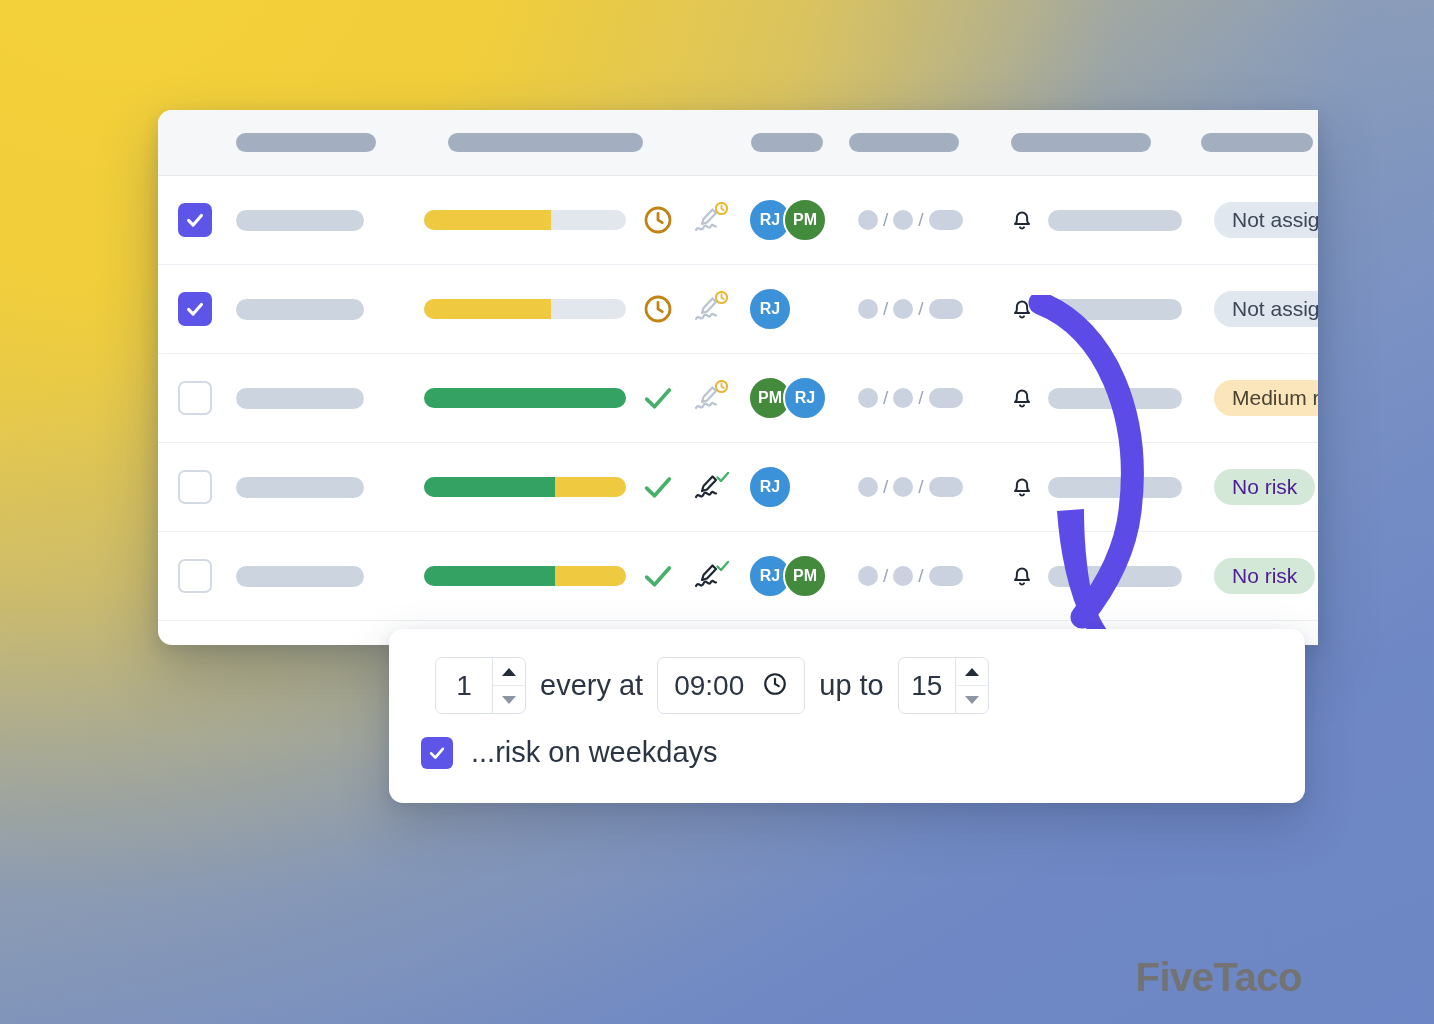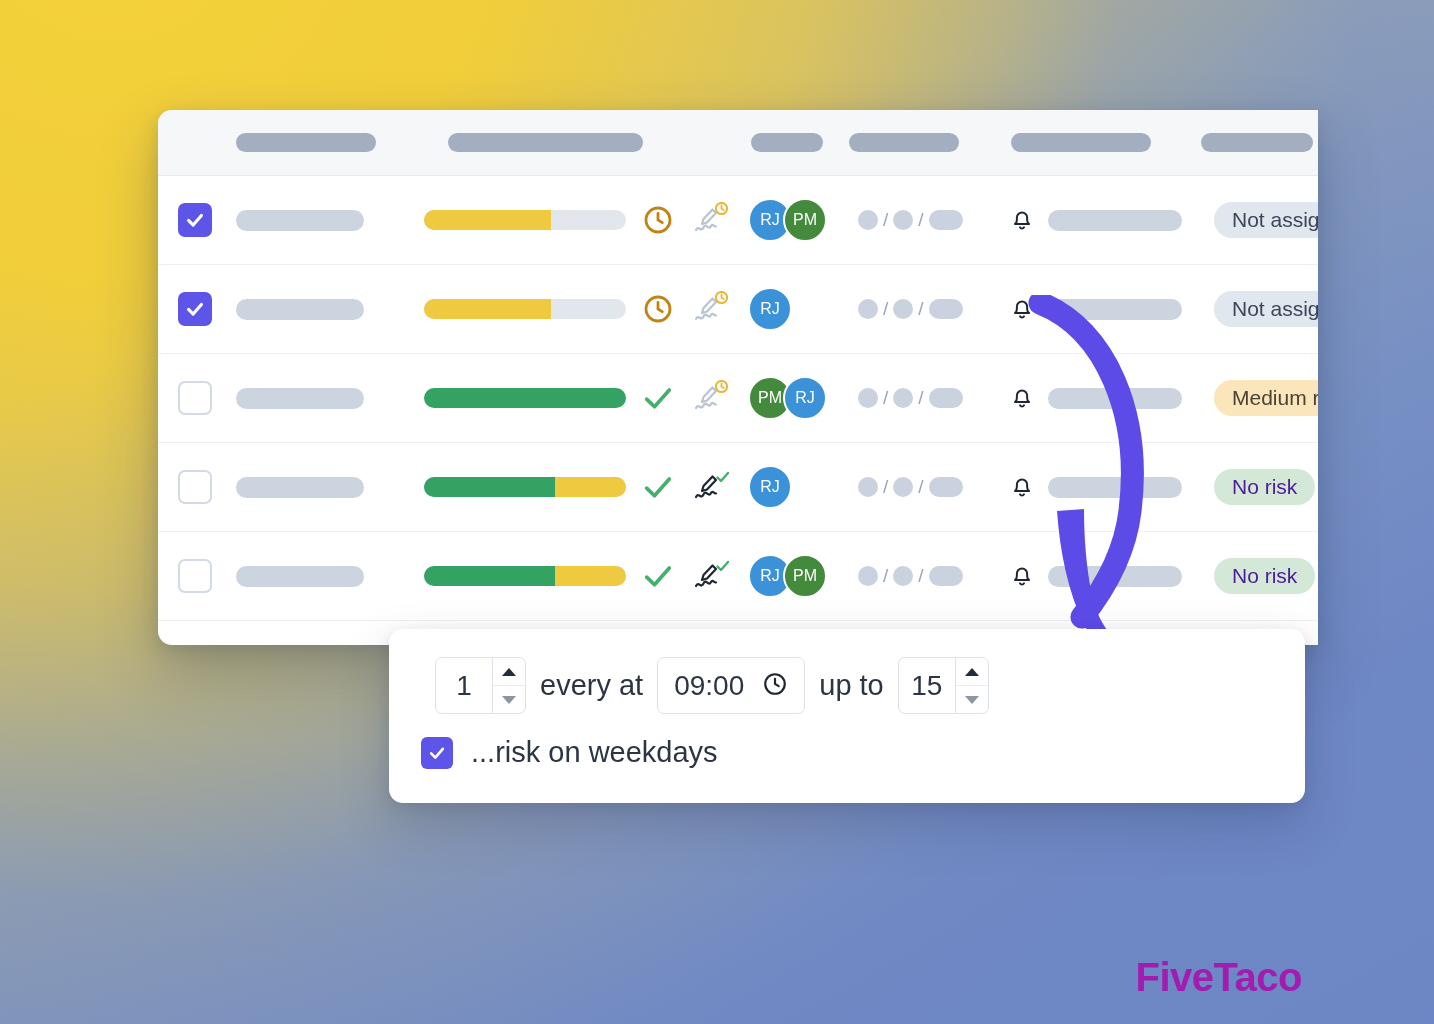--- a/index.html
+++ b/index.html
@@ -45,21 +45,21 @@
   .namebar{width:128px;height:21px;border-radius:11px;background:#CCD4DF;margin-left:24px;flex:0 0 auto;}
 
   .prog{width:202px;height:20px;border-radius:10px;background:#E2E7EE;margin-left:60px;flex:0 0 auto;
         overflow:hidden;display:flex;}
   .prog .seg{height:100%;}
 
   .statusicon{width:40px;margin-left:12px;flex:0 0 auto;display:flex;align-items:center;justify-content:center;}
   .signicon{width:46px;margin-left:10px;flex:0 0 auto;display:flex;align-items:center;justify-content:center;}
 
   .avatars{width:96px;margin-left:14px;flex:0 0 auto;display:flex;align-items:center;}
-  .av{width:40px;height:40px;border-radius:50%;color:#fff;font-size:16px;font-weight:normal;
+  .av{width:40px;height:40px;border-radius:50%;color:#fff;font-size:16px;font-weight:bold;
       display:flex;align-items:center;justify-content:center;border:2px solid #fff;box-sizing:content-box;}
   .av + .av{margin-left:-9px;}
   .av.blue{background:#3B92D8;}
   .av.green{background:#448A3C;}
 
   .counts{width:132px;margin-left:14px;flex:0 0 auto;display:flex;align-items:center;gap:5px;}
   .dot{height:20px;border-radius:10px;background:#C9D2DE;}
   .slash{color:#9AA6B6;font-size:19px;}
 
   .bell{width:44px;margin-left:10px;flex:0 0 auto;display:flex;align-items:center;justify-content:center;}
@@ -92,21 +92,21 @@
              height:55px;padding:0 16px;margin:0 14px;gap:18px;}
   .timefield .tv{font-size:28px;color:#2C3543;}
 
   .pop-row2{display:flex;align-items:center;padding:22px 0 0 32px;}
   .cb2{width:32px;height:32px;border-radius:6px;background:#5D54E8;display:flex;align-items:center;justify-content:center;}
   .wk-label{font-size:29px;color:#2C3543;margin-left:18px;}
 
   
   .arrow{position:absolute;left:1010px;top:295px;width:200px;height:365px;pointer-events:none;}
 
-  .logo{position:absolute;right:132px;bottom:24px;color:#a21caf;font-size:40px;font-weight:bold;letter-spacing:-0.5px;}
+  .logo{position:absolute;right:132px;bottom:24px;color:#737373;font-size:40px;font-weight:bold;letter-spacing:-0.5px;}
 </style>
 </head>
 <body>
 
 <div class="bg-tint"></div>
 
 <div class="card">
 
   <div class="card-head" id="card-head">
       <div class="head-pill" style="width: 140px; margin-left: 0px;"></div>

